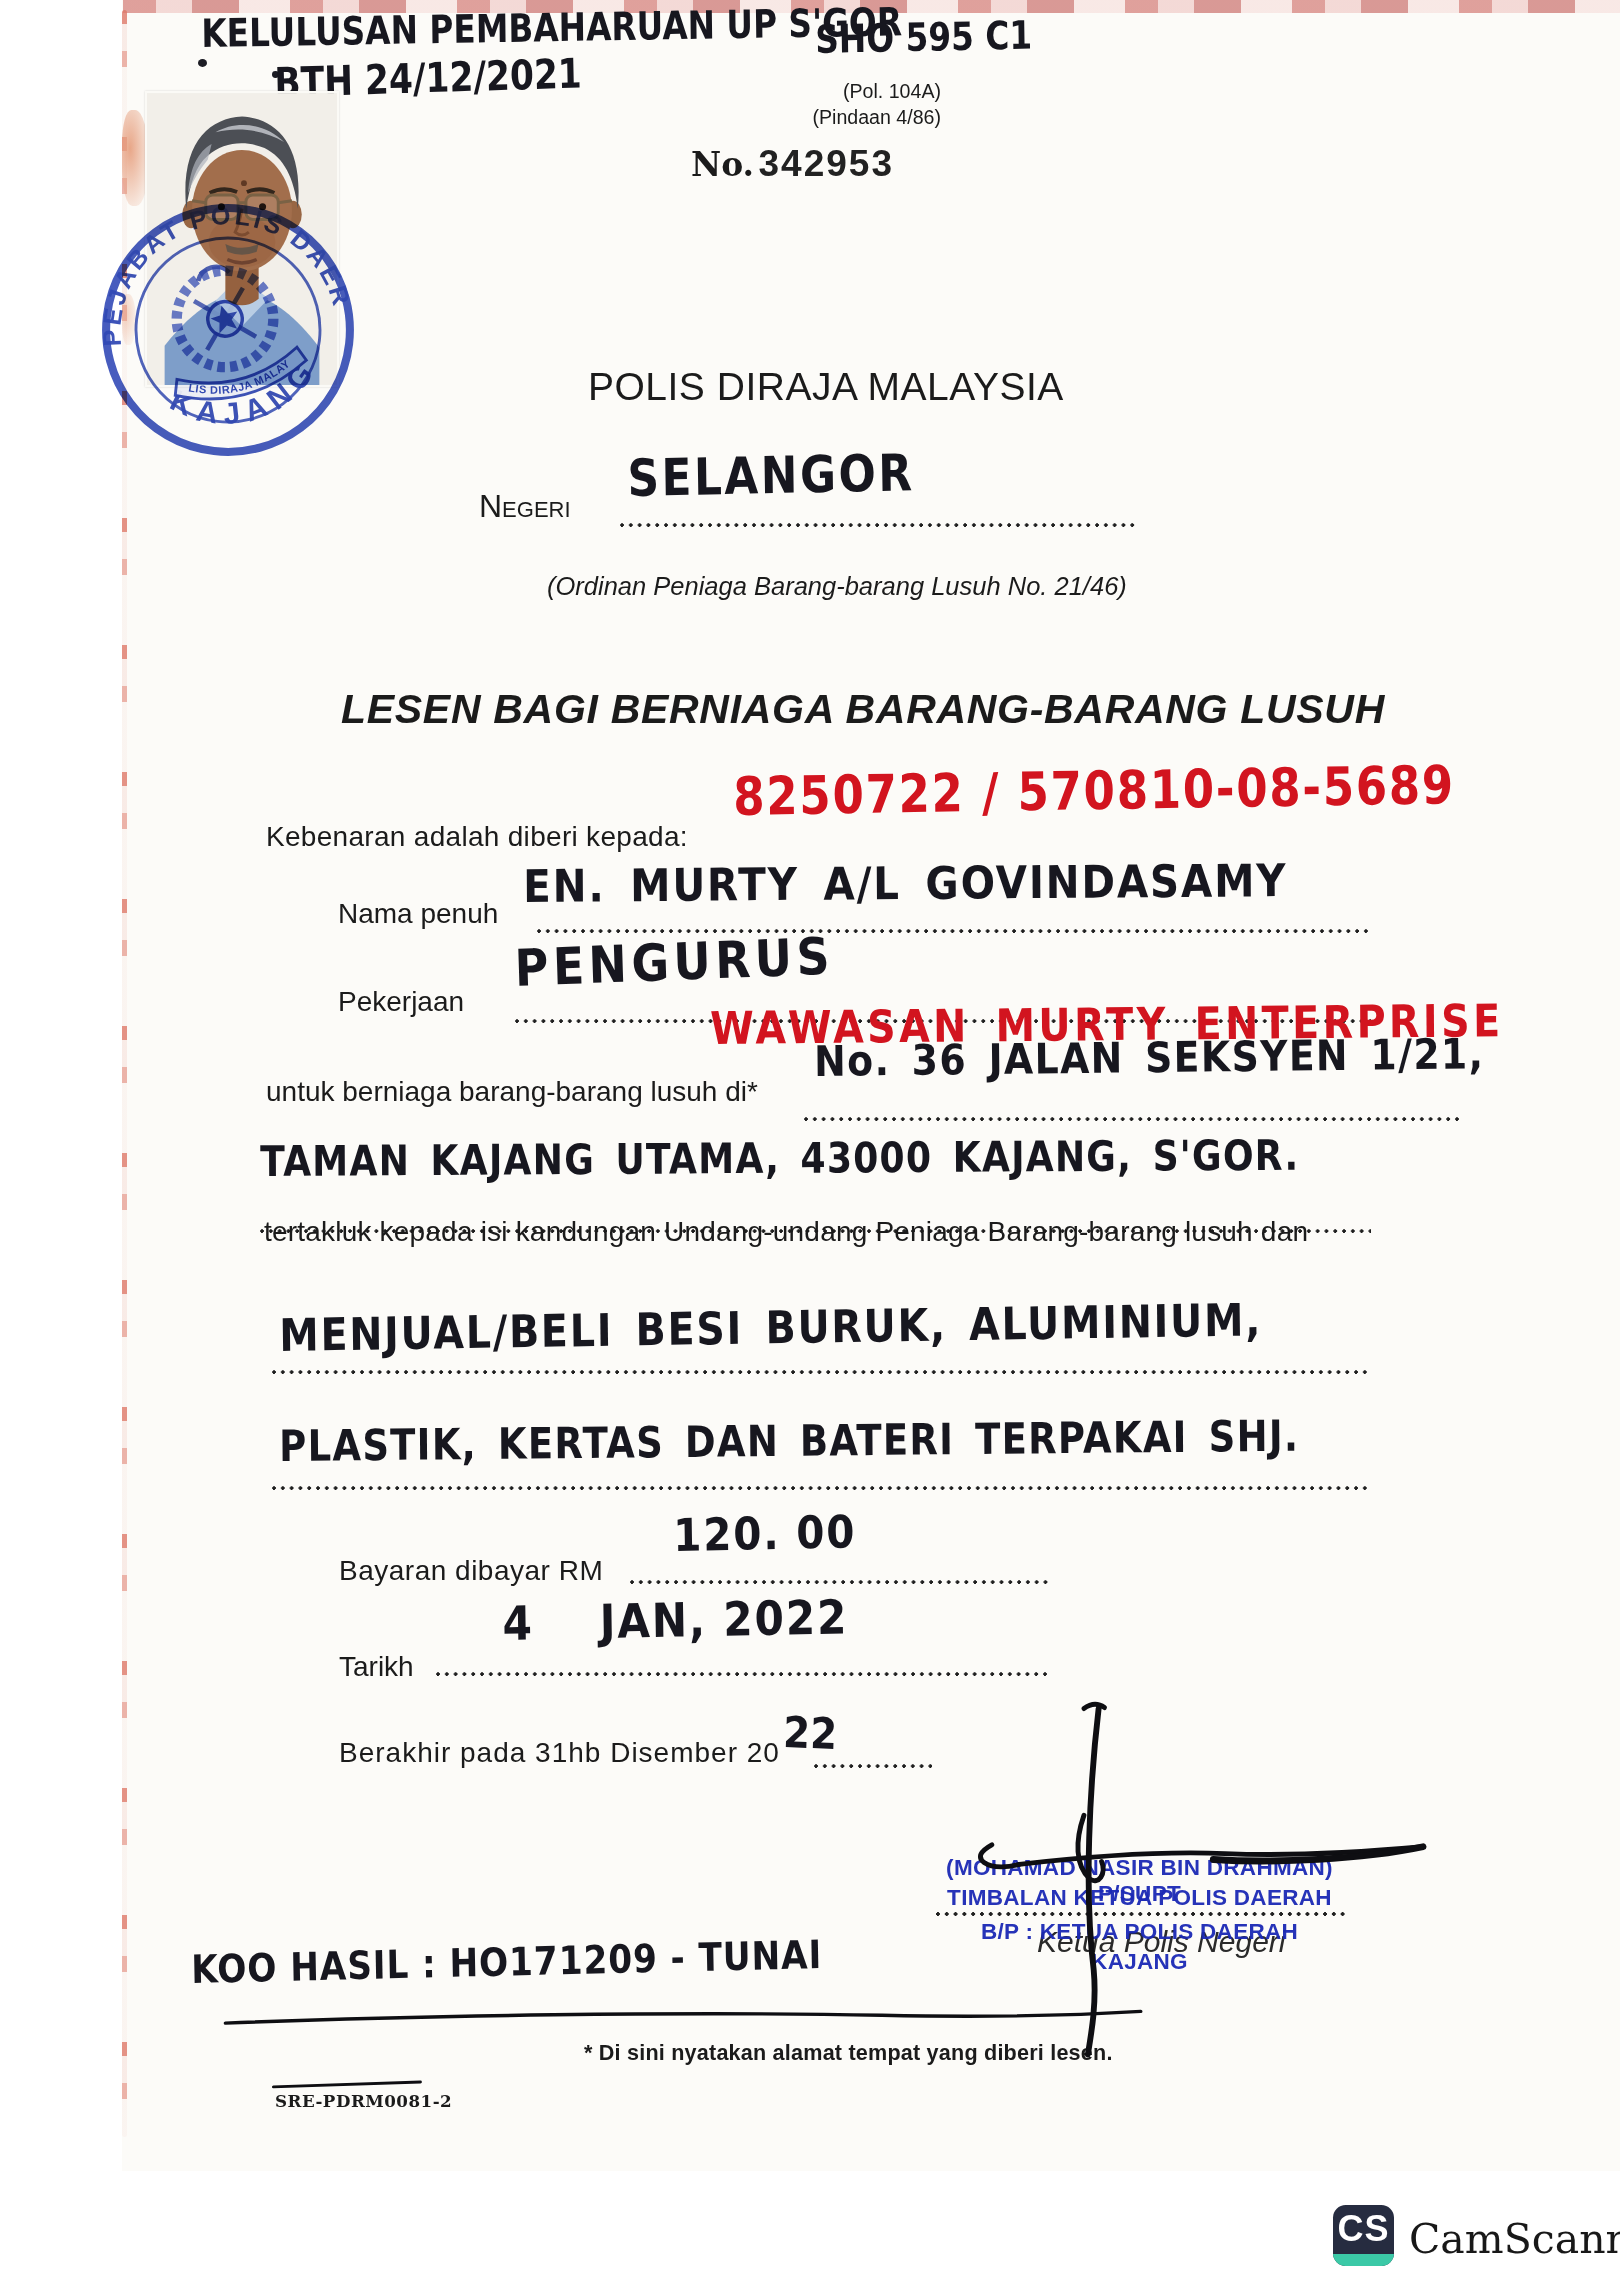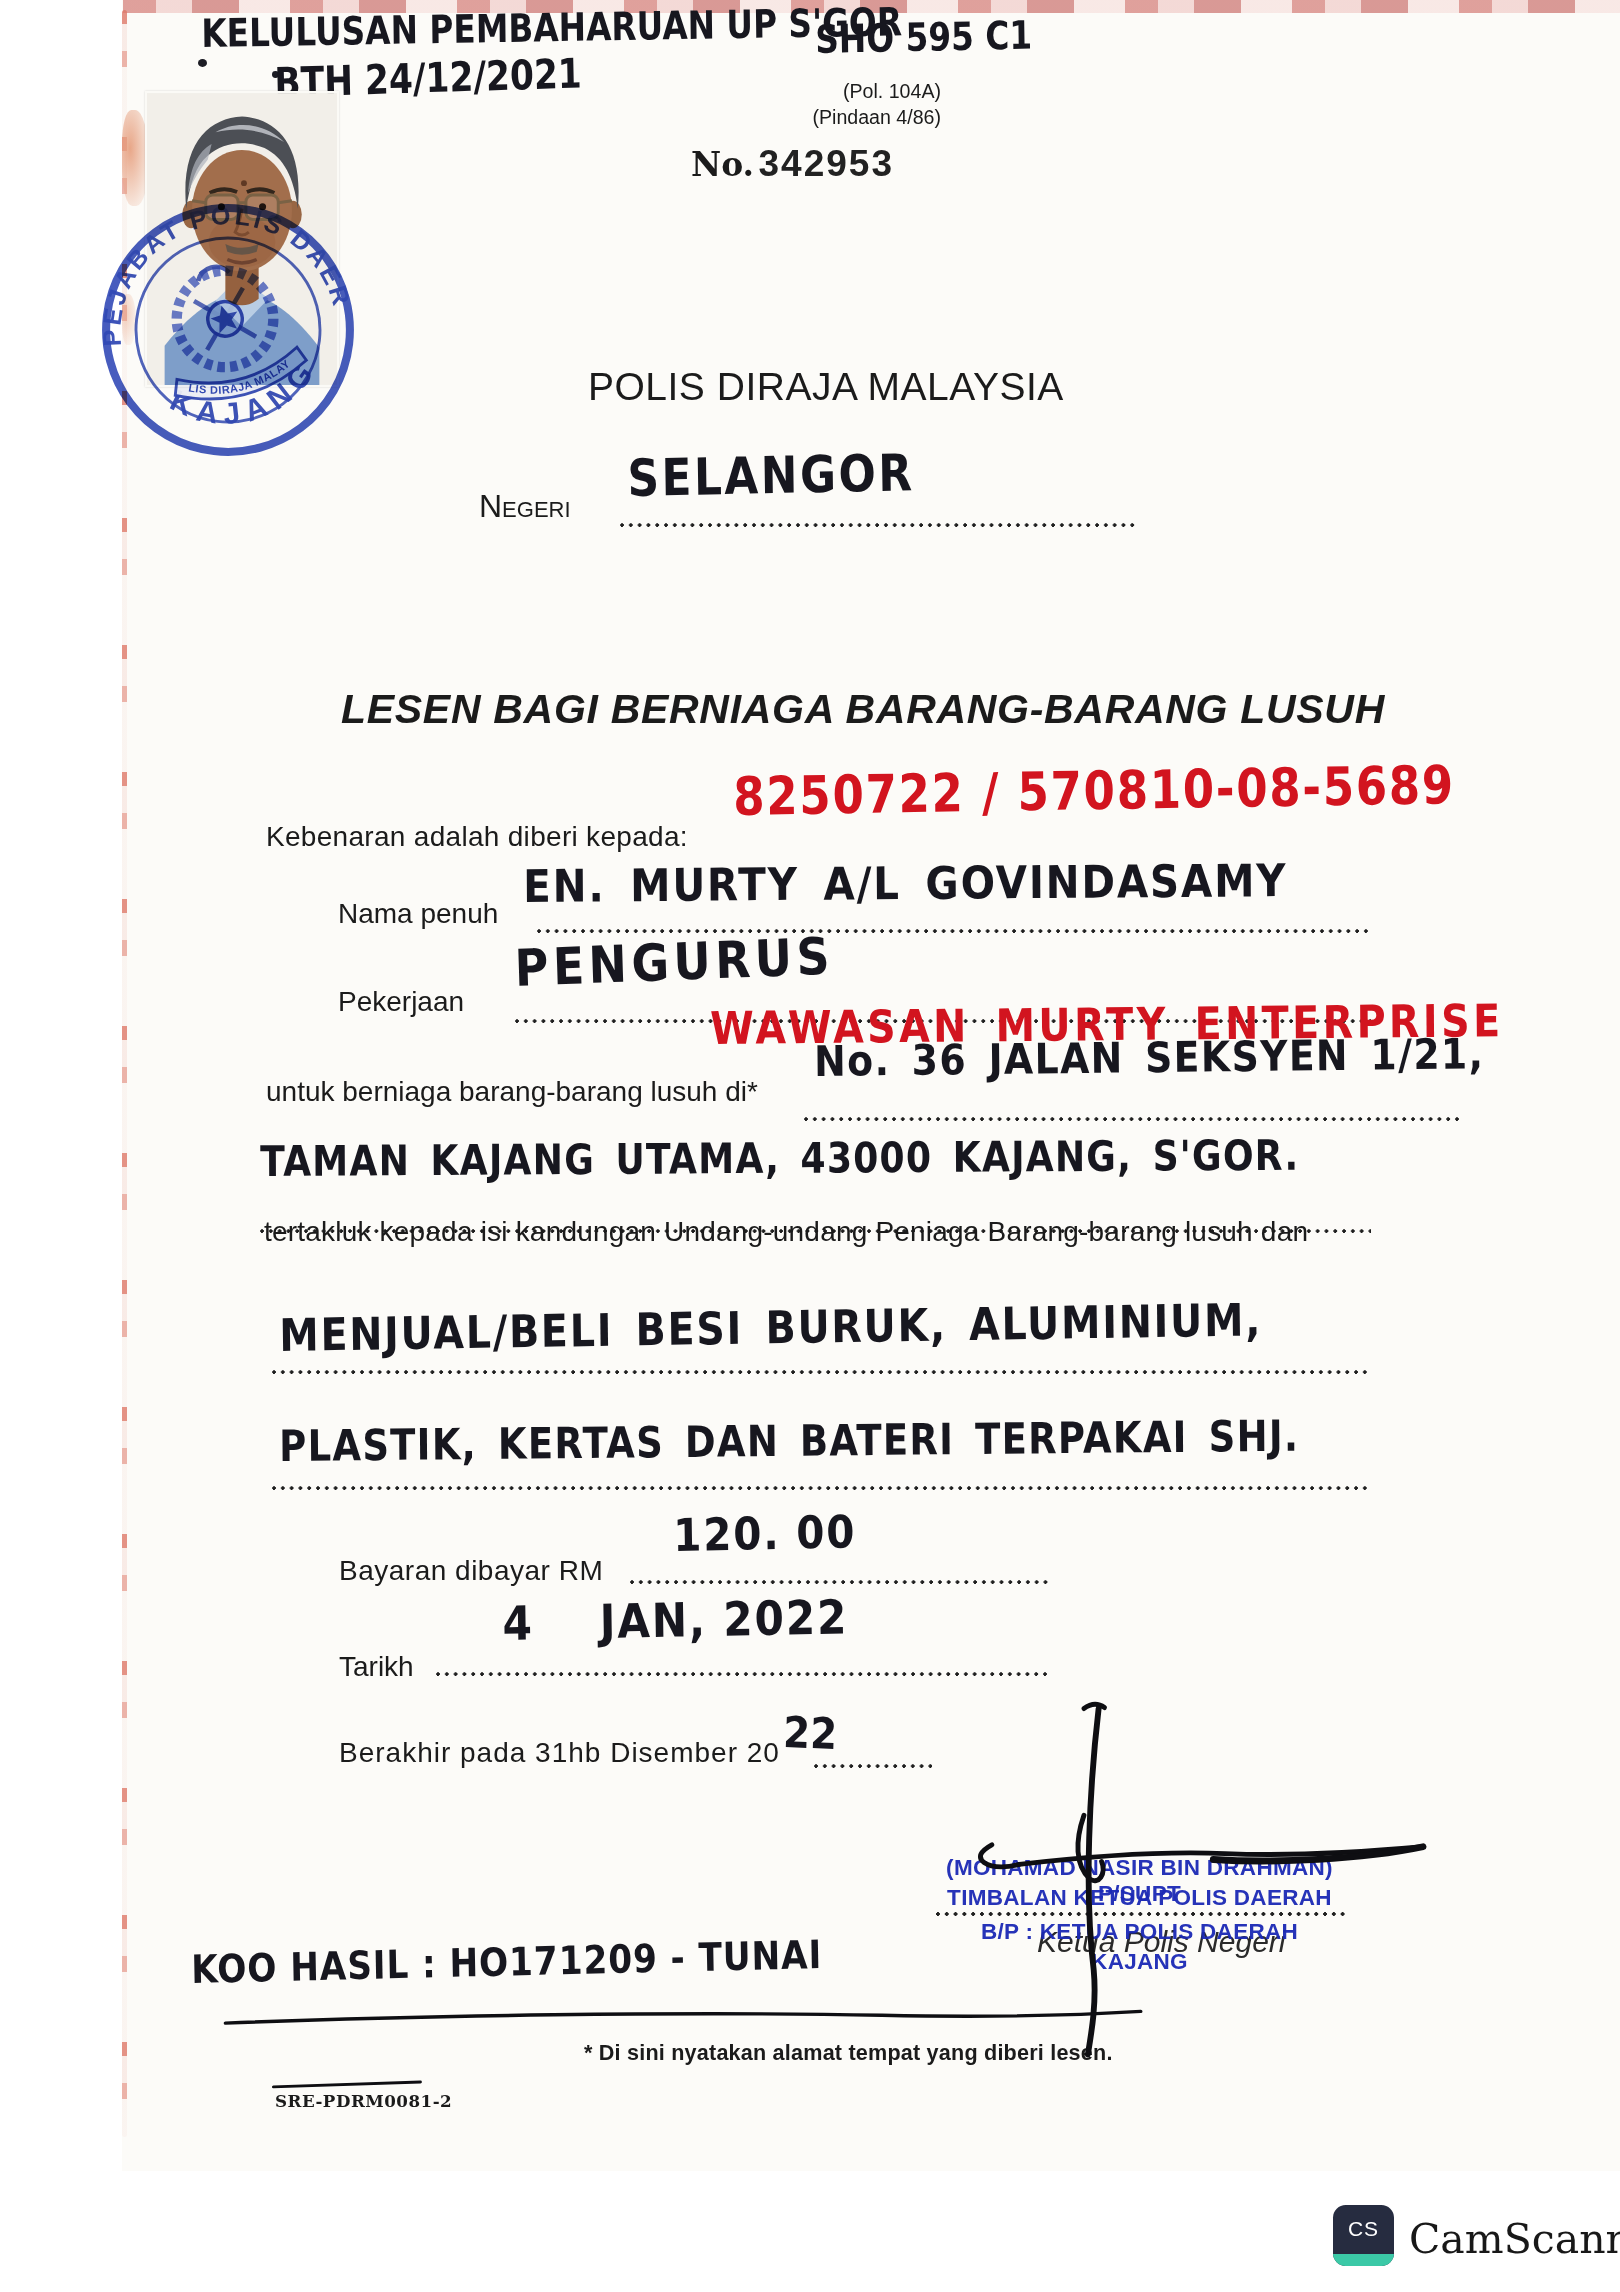--- a/index.html
+++ b/index.html
@@ -61,21 +61,21 @@
 
   .photo { position:absolute; left:145px; top:91px; width:190px; height:292px;
            border:2.9px solid #fbfaf6; box-shadow:0 0 2px rgba(0,0,0,.15); z-index:1; }
   .stamp { position:absolute; left:90px; top:192px; width:276px; height:276px;
            transform:rotate(-15deg); z-index:4; mix-blend-mode:multiply; opacity:.95; }
 
   .sig-overlay { position:absolute; left:0; top:0; width:1620px; height:2293px; z-index:6; pointer-events:none; }
 
   .cs-icon { position:absolute; left:1333px; top:2205px; width:61px; height:61px;
              background:#262c40; border-radius:12.7px; overflow:hidden; z-index:2; }
-  .cs-letters { display:block; color:#fff; font-weight:normal; font-size:21px; text-align:center;
+  .cs-letters { display:block; color:#fff; font-weight:bold; font-size:36px; text-align:center;
                 line-height:47px; letter-spacing:1px; font-family:"Liberation Sans",sans-serif; }
   .cs-strip { position:absolute; bottom:0; left:0; right:0; height:11.8px; background:#3bc9a7; }
   .cs-brand { position:absolute; left:1409px; top:2215px; font-family:"DejaVu Serif", serif;
               font-size:41px; color:#181818; z-index:2; }
 </style>
 </head>
 <body>
 
 <div class="page">
 
@@ -155,20 +155,21 @@
       </text>
     </svg>
   </div>
 
   <div class="printed" style="left:588px;top:365px;font-size:39px;letter-spacing:0.5px;">POLIS DIRAJA MALAYSIA</div>
 
   <div class="printed sc" style="left:479px;top:488px;font-size:32px;">Negeri</div>
   <div class="hw" style="left:627px;top:453px;font-size:51px;letter-spacing:2.9px;transform:scaleX(.86) rotate(-1deg);">SELANGOR</div>
   <div class="dotline" style="left:620px;top:523px;width:519px;"></div>
 
+  <div class="printed italic" style="left:547px;top:572px;font-size:25.5px;">(Ordinan Peniaga Barang-barang Lusuh No. 21/46)</div>
 
   <div class="printed bold" style="left:341px;top:686px;font-size:41px;letter-spacing:0.7px;font-style:italic;">LESEN BAGI BERNIAGA BARANG-BARANG LUSUH</div>
 
   <div class="printed" style="left:266px;top:821px;font-size:28px;letter-spacing:0.3px;">Kebenaran adalah diberi kepada:</div>
   <div class="hw hw-red" style="left:733px;top:770px;font-size:53px;letter-spacing:2px;transform:scaleX(.85) rotate(-.8deg);">8250722 / 570810-08-5689</div>
 
   <div class="printed" style="left:338px;top:898px;font-size:28px;text-align:right;">Nama penuh</div>
   <div class="hw" style="left:523px;top:864px;font-size:45px;letter-spacing:2px;word-spacing:9.8px;transform:scaleX(.9) rotate(-.4deg);">EN. MURTY A/L GOVINDASAMY</div>
   <div class="dotline" style="left:537px;top:929px;width:833px;"></div>
 

